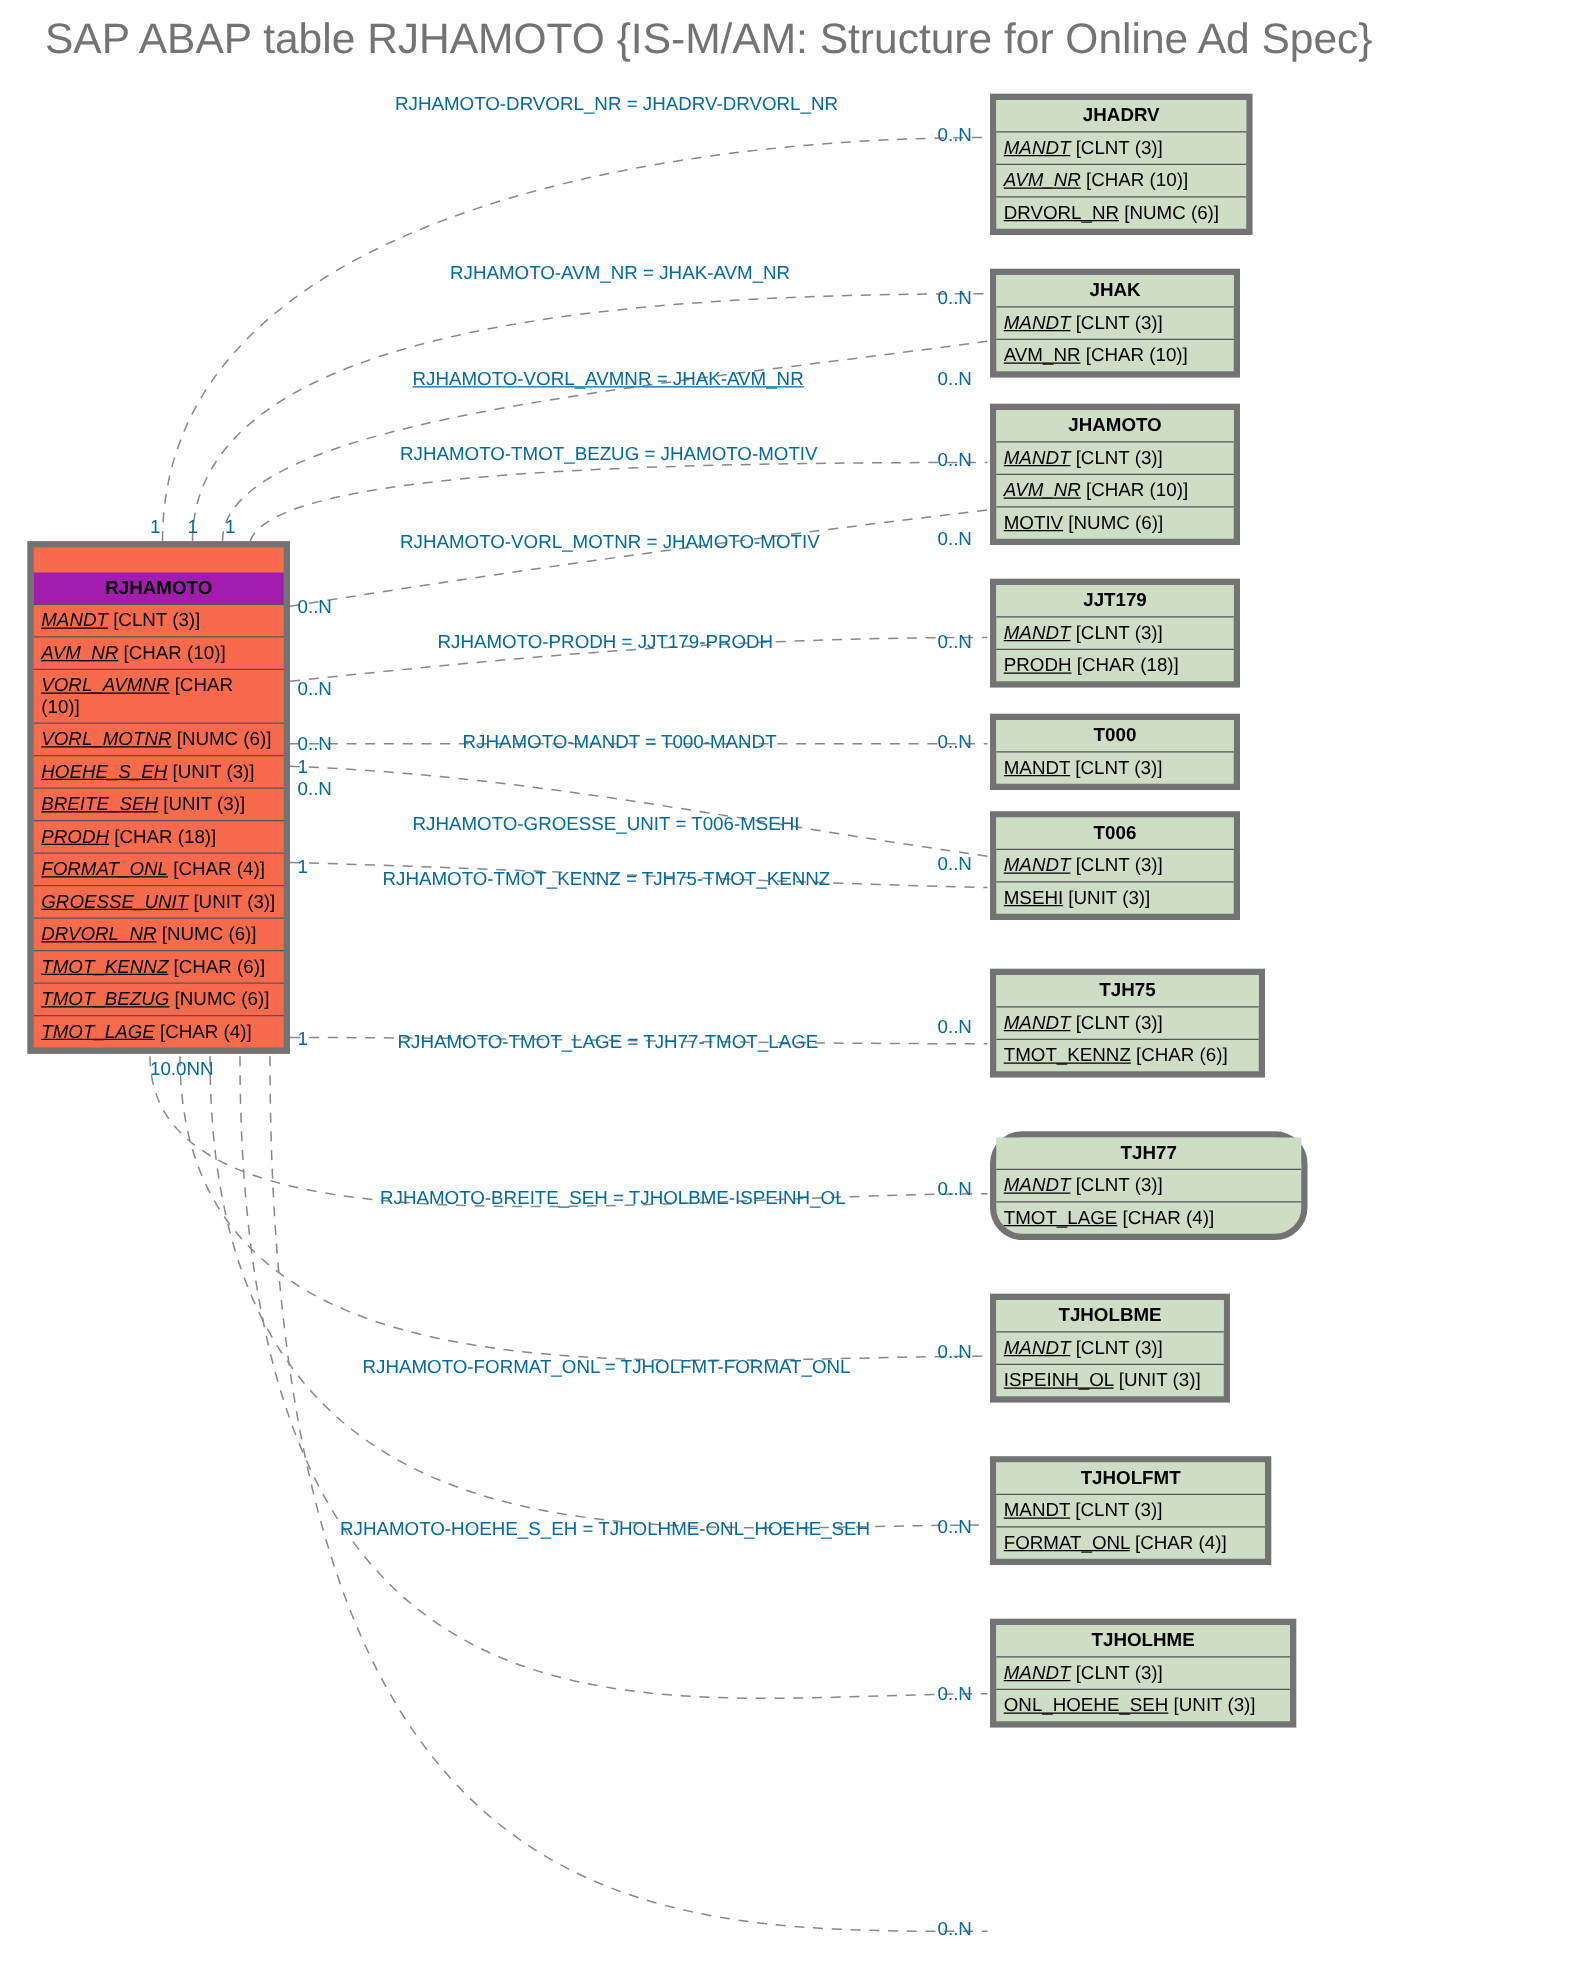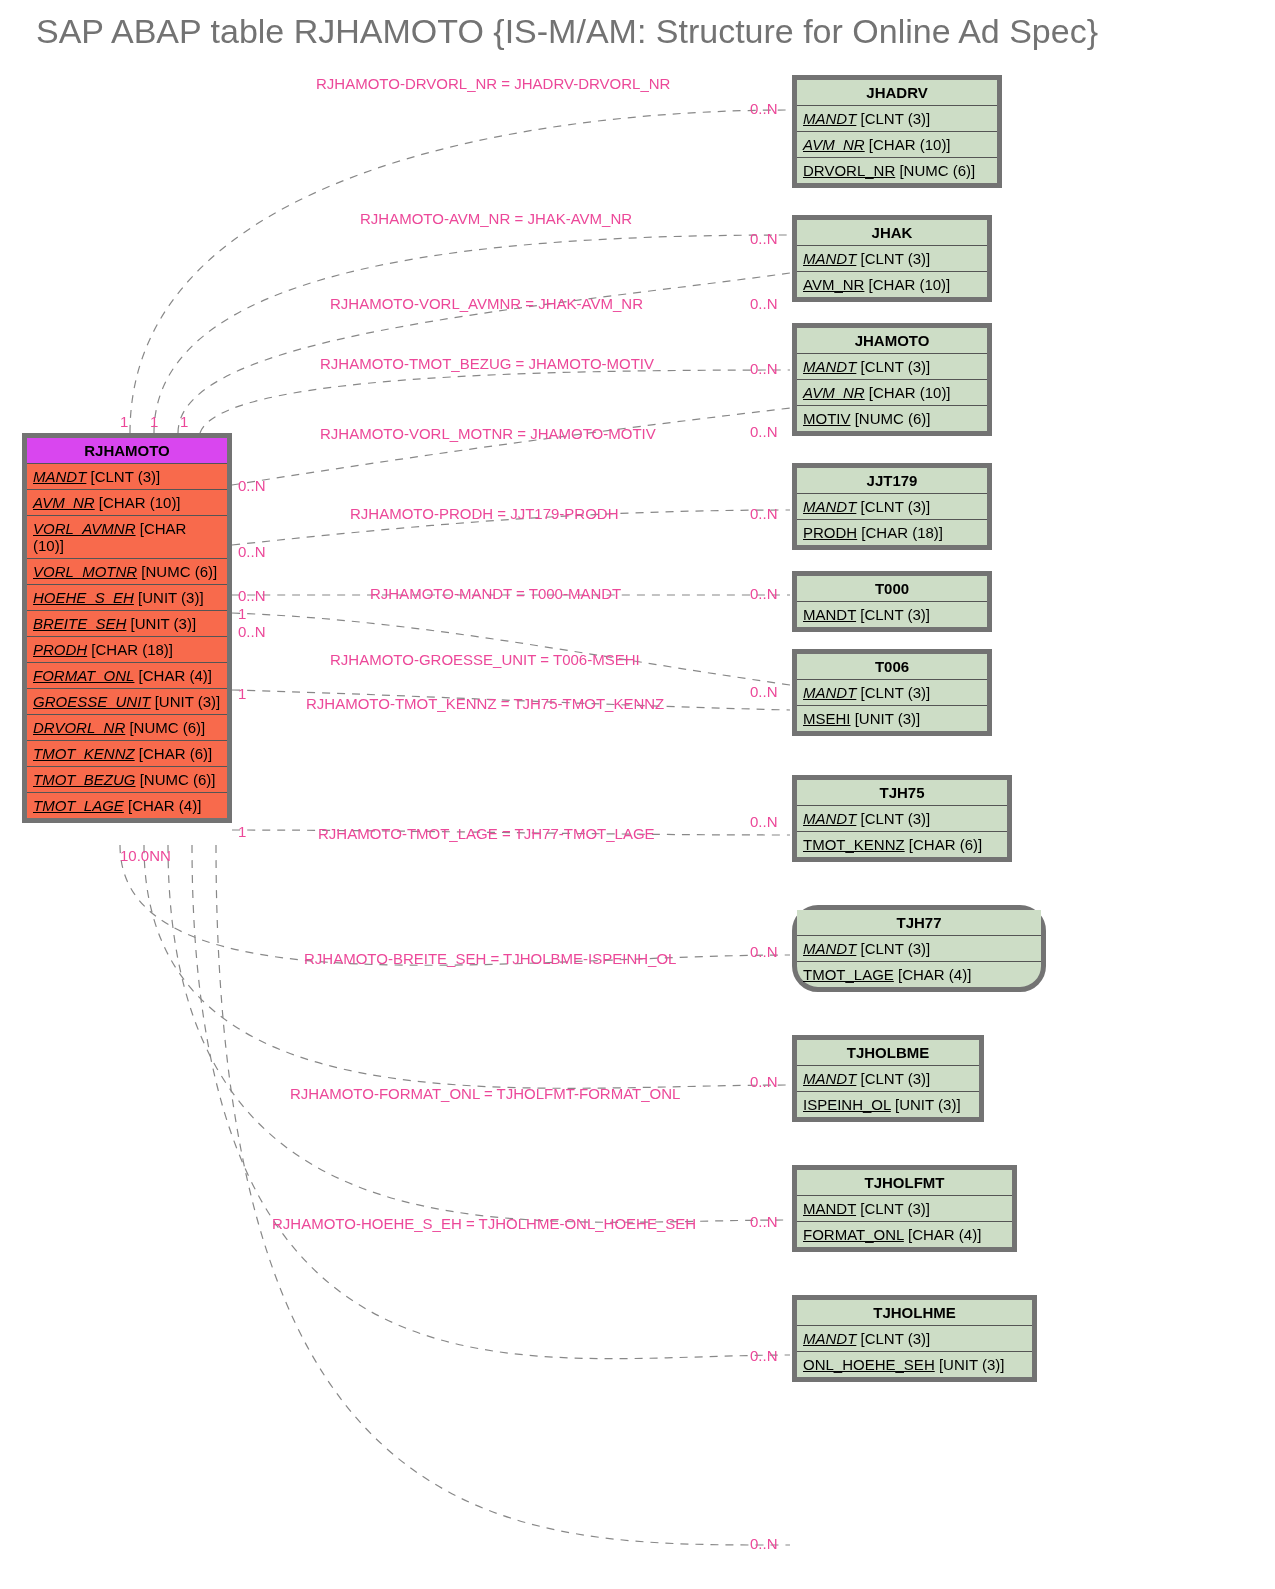--- a/index.html
+++ b/index.html
@@ -32,30 +32,30 @@
     text-align: center;
     padding: 4px 6px;
     border-bottom: 1px solid #555;
   }
   .entity .row {
     padding: 4px 6px;
     border-bottom: 1px solid #555;
   }
   .entity .row:last-child { border-bottom: none; }
   .entity.main { background: #f86a4c; width: 210px; }
-  .entity.main .hdr { background: #d946ef; }
+  .entity.main .hdr { background: #a21caf; margin-top: 20px; }
   .entity.ref  { background: #cdddc6; }
   .entity.ref .hdr { background: #cdddc6; }
   .fname { font-style: italic; text-decoration: underline; }
   .fname2 { text-decoration: underline; }
   .ftype { font-style: normal; }
   .lbl {
     position: absolute;
     font-size: 15px;
-    color: #ec4899;
+    color: #0369a1;
     white-space: nowrap;
   }
   svg.wires {
     position: absolute;
     left: 0; top: 0;
     width: 1235px;
     height: 1540px;
     pointer-events: none;
   }
   svg.wires path {
@@ -119,21 +119,21 @@
   <span class="lbl" style="left:218px; top:532px;">0..N</span>
   <span class="lbl" style="left:218px; top:550px;">1</span>
   <span class="lbl" style="left:218px; top:568px;">0..N</span>
   <span class="lbl" style="left:218px; top:630px;">1</span>
   <span class="lbl" style="left:218px; top:768px;">1</span>
 
   <span class="lbl" style="left:100px; top:792px;">10.0NN</span>
 
   <span class="lbl" style="left:296px; top:20px;">RJHAMOTO-DRVORL_NR = JHADRV-DRVORL_NR</span>
   <span class="lbl" style="left:340px; top:155px;">RJHAMOTO-AVM_NR = JHAK-AVM_NR</span>
-  <span class="lbl" style="left:310px; top:240px;">RJHAMOTO-VORL_AVMNR = JHAK-AVM_NR</span>
+  <span class="lbl" style="left:310px; top:240px;text-decoration:underline;">RJHAMOTO-VORL_AVMNR = JHAK-AVM_NR</span>
   <span class="lbl" style="left:300px; top:300px;">RJHAMOTO-TMOT_BEZUG = JHAMOTO-MOTIV</span>
   <span class="lbl" style="left:300px; top:370px;">RJHAMOTO-VORL_MOTNR = JHAMOTO-MOTIV</span>
   <span class="lbl" style="left:330px; top:450px;">RJHAMOTO-PRODH = JJT179-PRODH</span>
   <span class="lbl" style="left:350px; top:530px;">RJHAMOTO-MANDT = T000-MANDT</span>
   <span class="lbl" style="left:310px; top:552px;margin-top:44px;">RJHAMOTO-GROESSE_UNIT = T006-MSEHI</span>
   <span class="lbl" style="left:286px; top:640px;">RJHAMOTO-TMOT_KENNZ = TJH75-TMOT_KENNZ</span>
   <span class="lbl" style="left:298px; top:770px;">RJHAMOTO-TMOT_LAGE = TJH77-TMOT_LAGE</span>
   <span class="lbl" style="left:284px; top:895px;">RJHAMOTO-BREITE_SEH = TJHOLBME-ISPEINH_OL</span>
   <span class="lbl" style="left:270px; top:1030px;">RJHAMOTO-FORMAT_ONL = TJHOLFMT-FORMAT_ONL</span>
   <span class="lbl" style="left:252px; top:1160px;">RJHAMOTO-HOEHE_S_EH = TJHOLHME-ONL_HOEHE_SEH</span>

